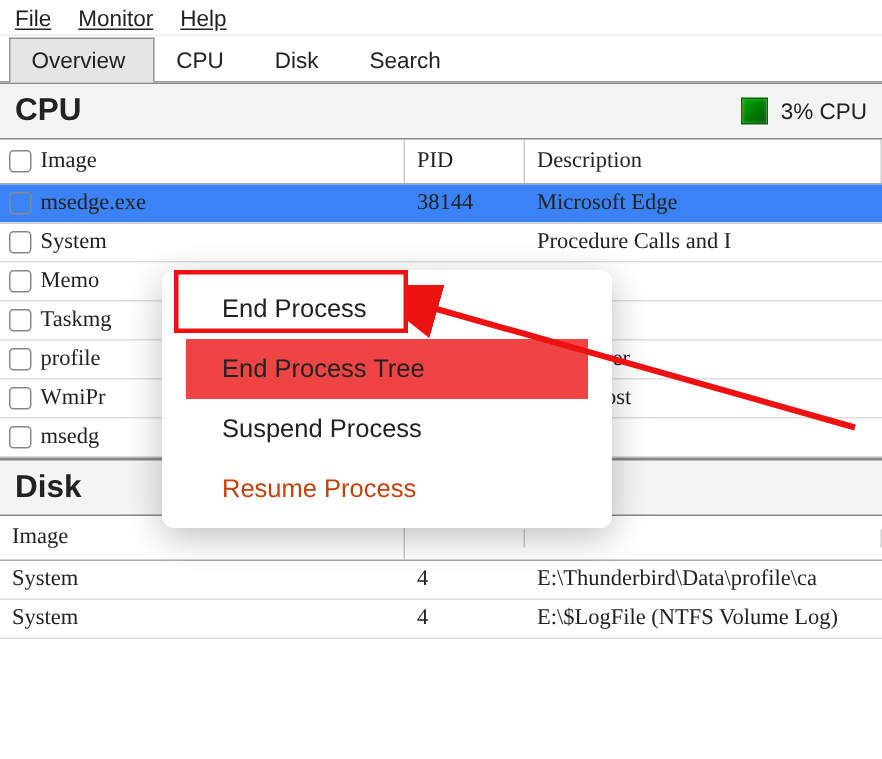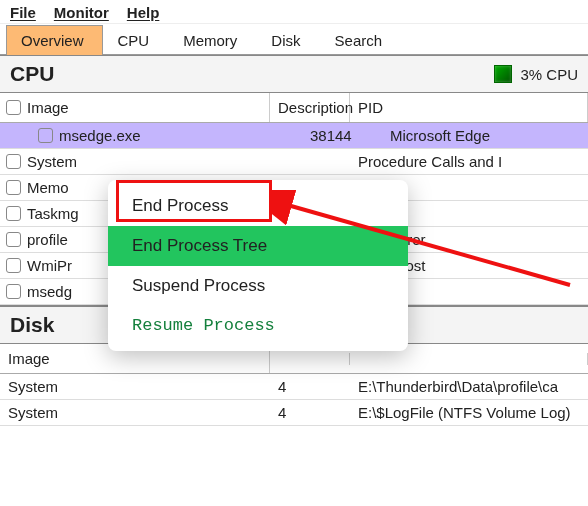--- a/index.html
+++ b/index.html
@@ -15,39 +15,39 @@
     position: relative;
   }
   
   .menubar {
     display: flex;
     padding: 4px 10px 2px 10px;
     border-bottom: 1px solid #eee;
     gap: 18px;
   }
   .menubar span { cursor: default; }
-  .menubar .ul { text-decoration: underline; text-underline-offset: 2px; font-weight: bold; }
+  .menubar .ul { text-decoration: underline; text-underline-offset: 2px; }
   
   .tabstrip {
     display: flex;
     align-items: flex-end;
     border-bottom: 1px solid #999;
     padding-left: 6px;
   }
   .tab {
     padding: 6px 18px 6px 14px;
     border: 1px solid transparent;
     border-bottom: none;
     position: relative;
     top: 1px;
     cursor: default;
   }
   .tab.active {
     border-color: #999;
-    background: #fdba74;
+    background: #e5e5e5;
   }
   
   .panel-header {
     display: flex;
     justify-content: space-between;
     align-items: center;
     padding: 6px 10px;
     border-top: 1px solid #888;
     border-bottom: 1px solid #888;
     background: #f4f4f4;
@@ -61,38 +61,38 @@
     align-items: center;
     gap: 8px;
   }
   .led {
     width: 18px; height: 18px;
     background: linear-gradient(135deg,#0a0 0%, #050 100%);
     border: 1px solid #060;
     box-shadow: inset 0 0 3px rgba(255,255,255,.3);
   }
   
-  .table { width: 100%; }
+  .table { width: 100%; font-family: Liberation Serif, serif; }
   .thead, .trow {
     display: grid;
     grid-template-columns: 270px 80px 1fr;
     align-items: center;
     border-bottom: 1px solid #ddd;
   }
   .thead { border-bottom: 1px solid #aaa; }
   .thead .cell {
     padding: 6px 8px;
     border-right: 1px solid #ccc;
   }
   .trow .cell {
     padding: 4px 8px;
     white-space: nowrap;
     overflow: hidden;
   }
-  .trow.selected { background: #c4b5fd; padding-left: 32px; }
+  .trow.selected { background: #3b82f6; }
   .imgcell {
     display: flex;
     align-items: center;
     gap: 6px;
     padding-left: 6px !important;
   }
   .chk {
     width: 15px; height: 15px;
     border: 1px solid #888;
     border-radius: 3px;
@@ -110,30 +110,30 @@
   .disk-row .cell { padding: 4px 8px; white-space: nowrap; overflow: hidden; }
   
   .context-menu {
     position: absolute;
     left: 108px;
     top: 180px;
     width: 300px;
     background: #fff;
     border-radius: 8px;
     box-shadow: 0 6px 24px rgba(0,0,0,.25);
-    padding: 6px 0;
+    padding: 6px 16px;
     z-index: 50;
   }
   .context-menu .mi {
     padding: 10px 24px;
     font-size: 17px;
     cursor: default;
   }
-  .context-menu .mi.highlight { background: #22c55e; }
-  .context-menu .mi.disabled { color: #15803d; font-family: Liberation Mono, monospace; }
+  .context-menu .mi.highlight { background: #ef4444; }
+  .context-menu .mi.disabled { color: #c2410c; }
   
   .red-box {
     position: absolute;
     left: 116px;
     top: 180px;
     width: 156px;
     height: 42px;
     border: 3px solid #e11;
     z-index: 60;
     pointer-events: none;
@@ -151,41 +151,40 @@
 
 <div class="menubar">
   <span><span class="ul">File</span></span>
   <span><span class="ul">Monitor</span></span>
   <span><span class="ul">Help</span></span>
 </div>
 
 <div class="tabstrip">
   <div class="tab active">Overview</div>
   <div class="tab">CPU</div>
-  <div class="tab">Memory</div>
   <div class="tab">Disk</div>
   <div class="tab">Search</div>
 </div>
 
 <div class="panel-header">
   <span>CPU</span>
   <span class="metric">
     <span class="led"></span>
     <span>3% CPU</span>
   </span>
 </div>
 
 <div class="table">
   <div class="thead">
     <div class="cell imgcell">
       <span class="chk"></span>
       <span>Image</span>
     </div>
+    <div class="cell">PID</div>
     <div class="cell">Description</div>
-    <div class="cell">PID</div>
   </div>
 
   <div class="trow selected">
     <div class="cell imgcell">
         <span class="chk"></span>
         <span>msedge.exe</span>
       </div>
     <div class="cell">38144</div>
     <div class="cell">Microsoft Edge</div>
   </div>

